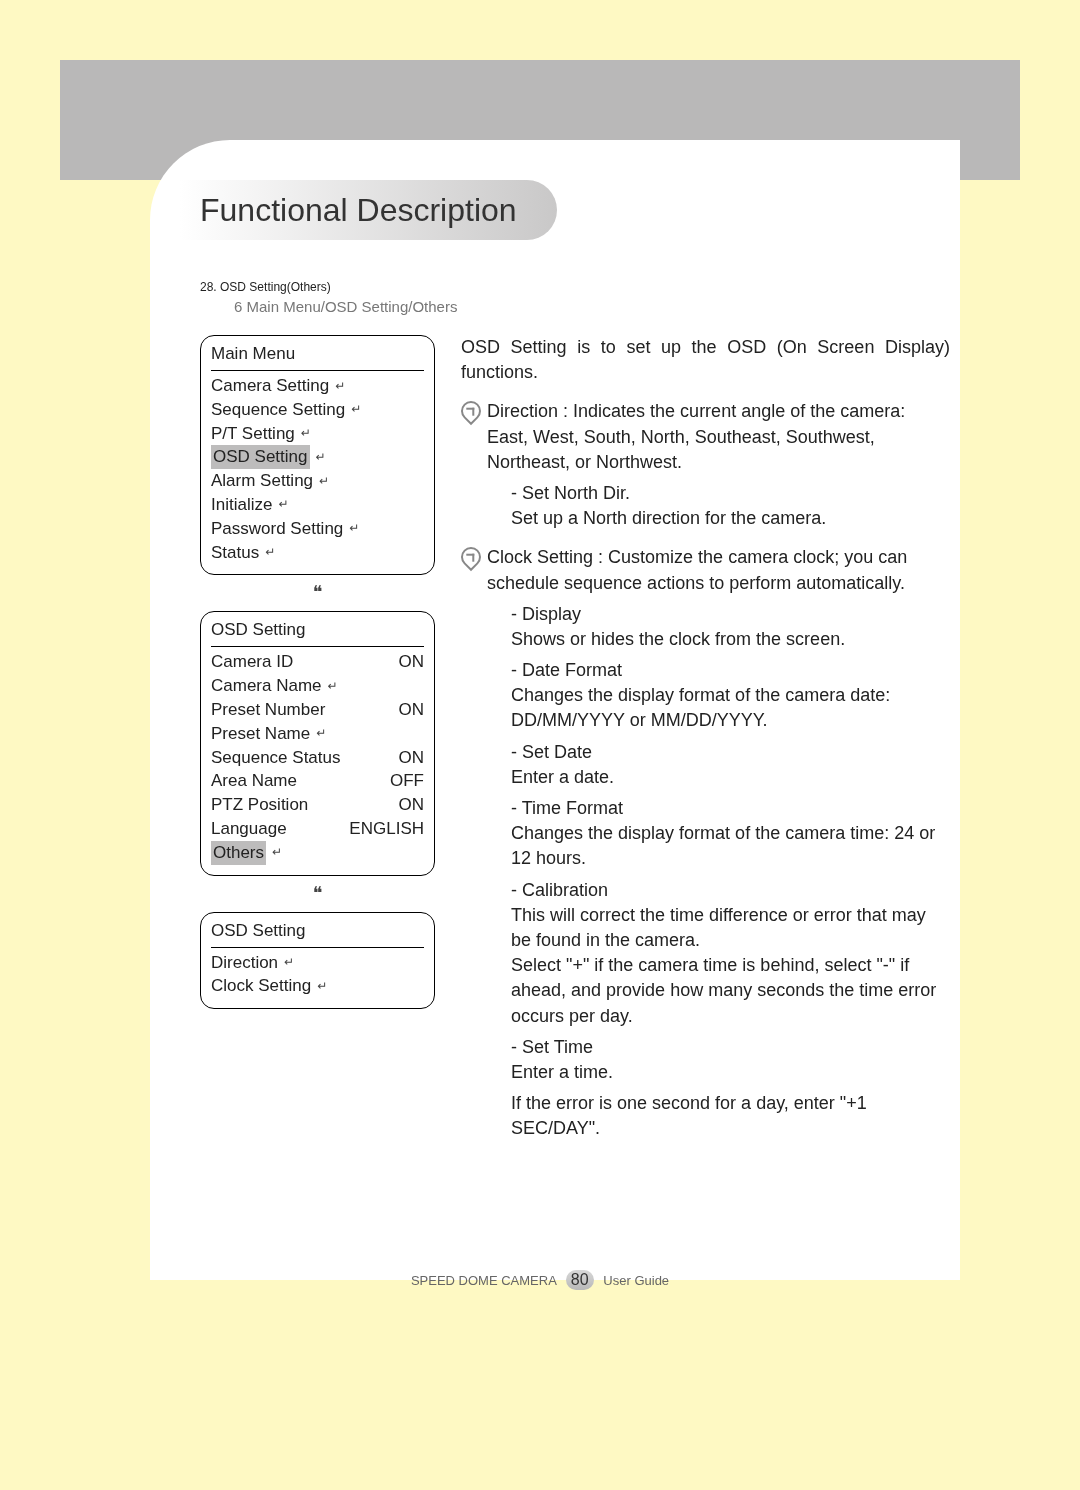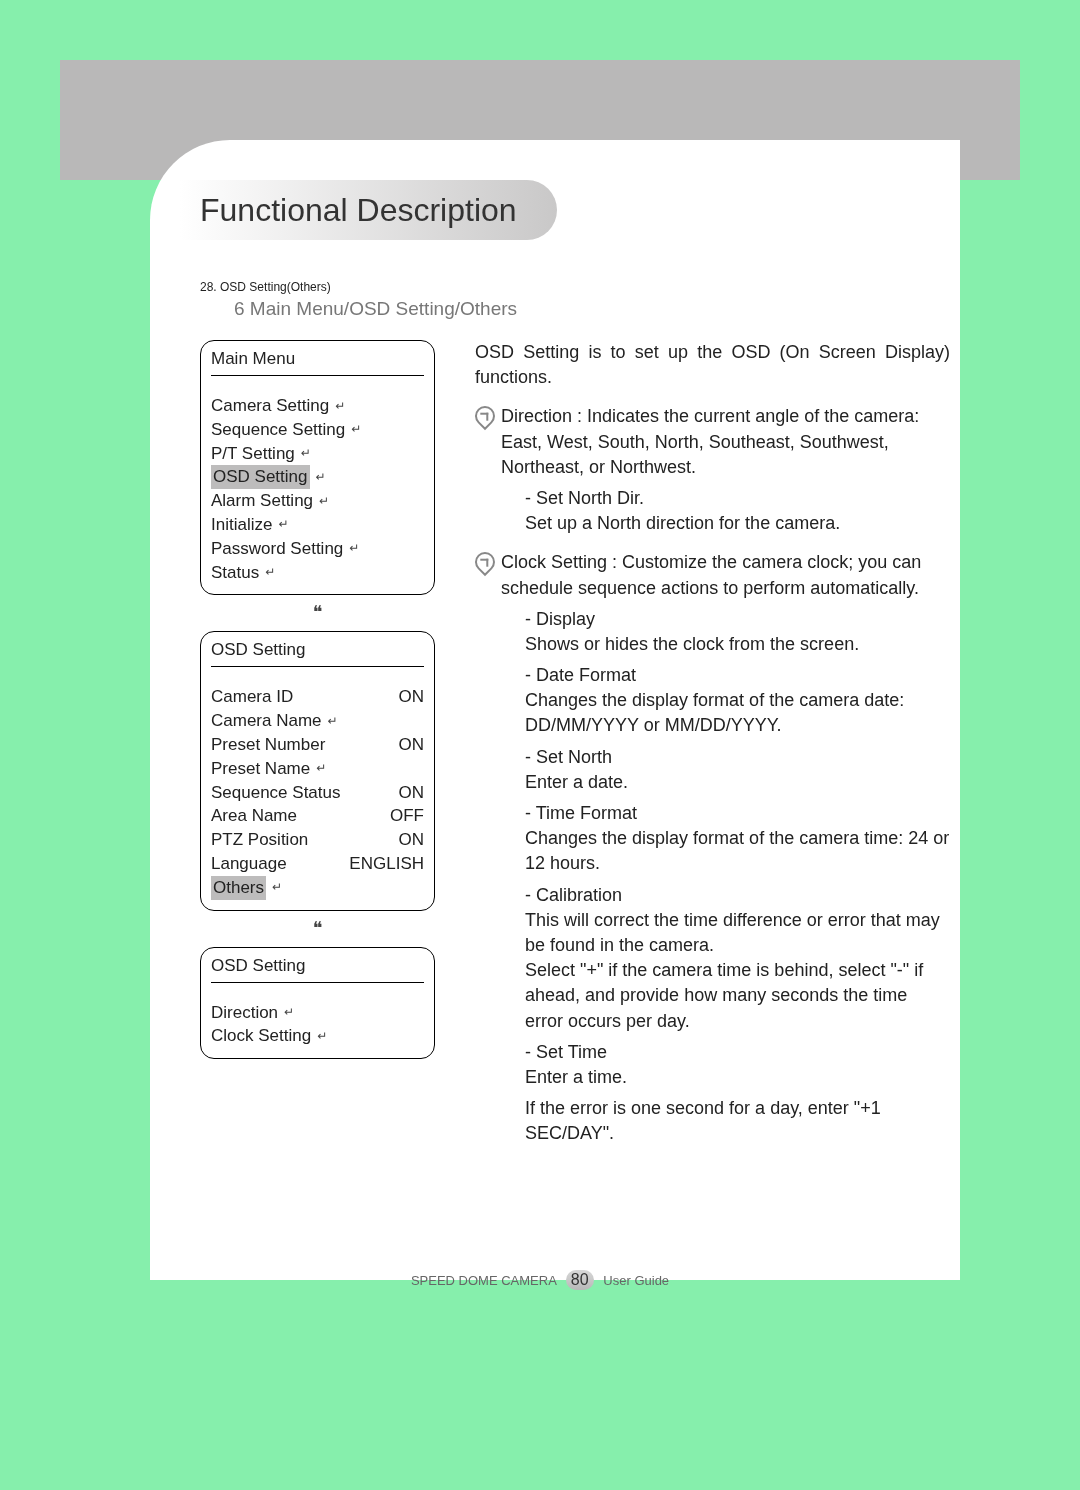--- a/index.html
+++ b/index.html
@@ -1,28 +1,28 @@
 <!DOCTYPE html>
 <html><head>
 <meta charset="utf-8">
 <style>
   html,body{margin:0;padding:0;background:#fff;font-family:Arial,Helvetica,sans-serif;color:#222}
-  .page{width:1080px;height:1490px;position:relative;background:#86efac;overflow:hidden}
+  .page{width:1080px;height:1490px;position:relative;background:#fef9c3;overflow:hidden}
   .gray-band{position:absolute;left:60px;right:60px;top:60px;height:120px;background:#b9b8b8}
   .content-frame{position:absolute;left:150px;right:120px;top:140px;bottom:210px;background:#fff;border-top-left-radius:80px}
   .heading-pill{position:absolute;left:180px;top:180px;height:60px;display:flex;align-items:center;padding:0 40px 0 20px;border-top-right-radius:30px;border-bottom-right-radius:30px;background:linear-gradient(to right,#fff 0%,#c9c8c8 100%);font-size:32px;color:#333}
   .body{position:absolute;left:200px;right:130px;top:280px}
   .section-title{font-size:12px;color:#222;margin:0 0 4px 0}
-  .breadcrumb{font-size:19px;color:#777;margin:0 0 20px 34px}
-  .two-col{display:flex;gap:40px}
+  .breadcrumb{font-size:15px;color:#777;margin:0 0 20px 34px}
+  .two-col{display:flex;gap:26px}
   .left-col{width:235px;flex:0 0 235px}
   .right-col{flex:1;font-size:18px;line-height:1.4;color:#222}
   .menubox{border:1.5px solid #000;border-radius:14px;padding:8px 10px 10px 10px;font-size:17px;color:#222;margin-bottom:8px}
   .menubox .mb-title{margin-bottom:6px}
-  .menubox .mb-items{border-top:1.5px solid #000;padding-top:18px}
+  .menubox .mb-items{border-top:1.5px solid #000;padding-top:3px}
   .mb-row{display:flex;justify-content:space-between;align-items:center;line-height:1.4}
   .mb-row .label{display:flex;align-items:center;gap:6px}
   .hl{background:#bdbcbc;padding:0 2px}
   .sub-icon{font-size:12px;color:#444}
   .down-arrow{text-align:center;font-size:18px;color:#444;margin:4px 0 10px 0;line-height:1}
   .intro{text-align:justify;margin-bottom:14px}
   .bullet{display:flex;gap:6px;margin-top:6px}
   .bullet-icon{width:16px;height:16px;border:2px solid #888;border-radius:50% 50% 50% 0;transform:rotate(-45deg);flex:0 0 16px;margin-top:2px;position:relative}
   .bullet-icon:after{content:"";position:absolute;width:6px;height:6px;border-right:2px solid #888;border-top:2px solid #888;transform:rotate(45deg);top:4px;left:3px}
   .bullet-body{flex:1}
@@ -217,21 +217,21 @@
             <div id="clock-subs">
                 <div class="sub">
                   <div class="s-label">- Display</div>
                   <div class="s-desc" style="white-space: pre-line;">Shows or hides the clock from the screen.</div>
                 </div>
                 <div class="sub">
                   <div class="s-label">- Date Format</div>
                   <div class="s-desc" style="white-space: pre-line;">Changes the display format of the camera date: DD/MM/YYYY or MM/DD/YYYY.</div>
                 </div>
                 <div class="sub">
-                  <div class="s-label">- Set North</div>
+                  <div class="s-label">- Set Date</div>
                   <div class="s-desc" style="white-space: pre-line;">Enter a date.</div>
                 </div>
                 <div class="sub">
                   <div class="s-label">- Time Format</div>
                   <div class="s-desc" style="white-space: pre-line;">Changes the display format of the camera time: 24 or 12 hours.</div>
                 </div>
                 <div class="sub">
                   <div class="s-label">- Calibration</div>
                   <div class="s-desc" style="white-space: pre-line;">This will correct the time difference or error that may be found in the camera.
 Select "+" if the camera time is behind, select "-" if ahead, and provide how many seconds the time error occurs per day.</div>

